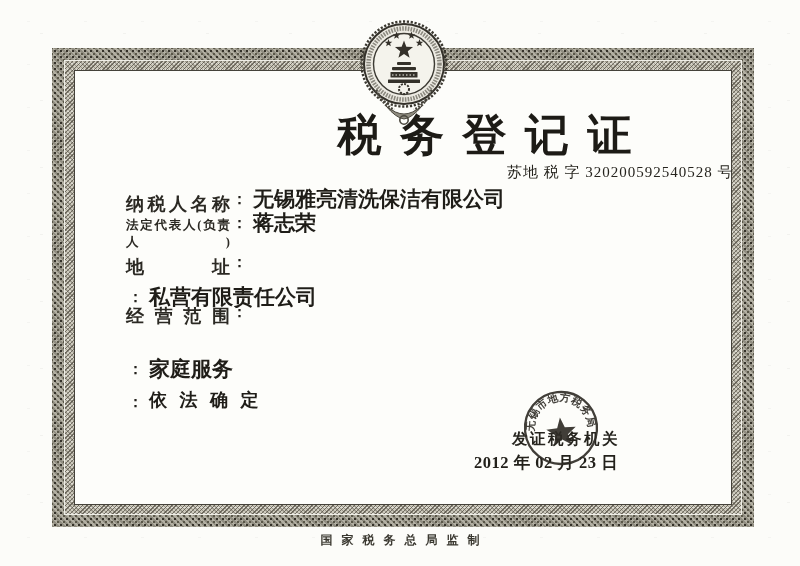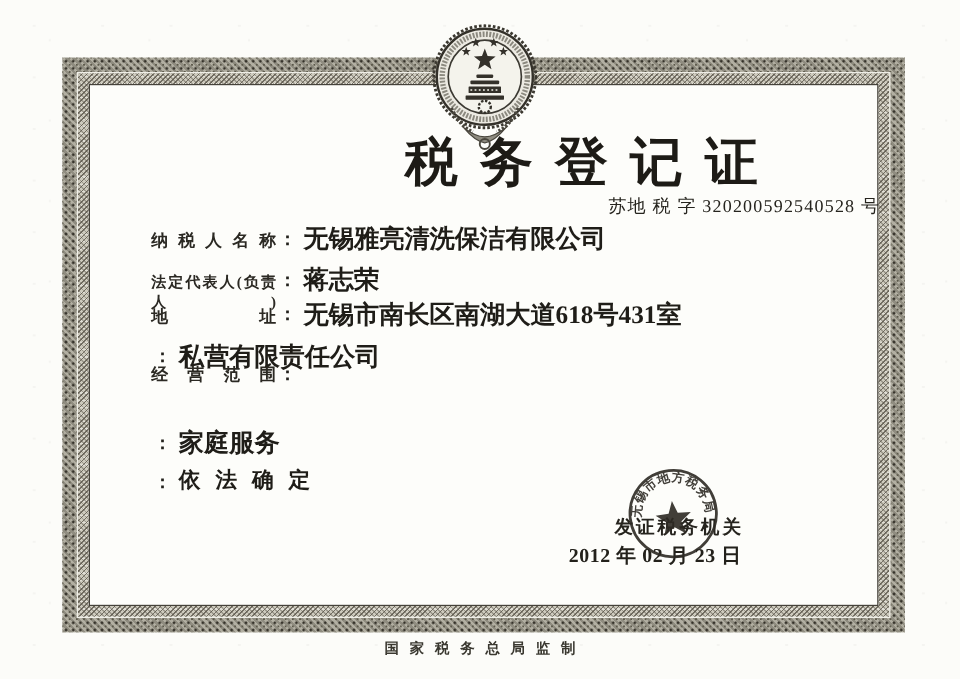--- a/index.html
+++ b/index.html
@@ -33,21 +33,21 @@
   .content{position:absolute;inset:22px;background:#fdfdfa;border:1.6px solid #45423a;}
   
   .title{
     position:absolute;left:150px;width:500px;top:106px;z-index:3;
     text-align:right;font-size:44px;font-weight:700;letter-spacing:.42em;text-indent:.42em;
     color:#1d1b16;
   }
   .serial{position:absolute;left:507px;top:163px;z-index:3;font-size:15px;letter-spacing:1px;color:#26241e;}
   .row{position:absolute;left:126px;z-index:3;display:flex;align-items:flex-start;}
   .flabel{
-    display:inline-block;width:104px;font-size:14px;font-weight:600;color:#2b2923;
+    display:inline-block;width:104px;font-size:18px;font-weight:600;color:#2b2923;
     text-align:justify;text-align-last:justify;margin-top:5px;
   }
   .fcolon{font-size:15px;font-weight:600;margin:3px 6px 0 2px;}
   .fvalue{font-size:21px;font-weight:700;color:#1f1d18;line-height:1.15;white-space:nowrap;}
   .row--rep .flabel{font-size:12.5px;margin-top:6px;}
   .row--scope .flabel{margin-top:1px;}
   .row--scope .fcolon{margin-top:0;}
   .row--scope .fvalue{font-size:10.8px;font-weight:600;line-height:15px;width:465px;white-space:normal;}
   .row--oblig .fvalue{font-size:18px;letter-spacing:4px;}
   .issuer{position:absolute;left:512px;top:429px;z-index:3;font-size:15.5px;font-weight:600;letter-spacing:2.5px;color:#26241e;}
@@ -107,29 +107,28 @@
   </div>
 
   <div class="title">税务登记证</div>
   <div class="serial">苏地 税 字 320200592540528 号</div>
 
   <div class="row" style="top:187px">
     <span class="flabel">纳税人名称</span>
       <span class="fcolon">：</span>
       <span class="fvalue">无锡雅亮清洗保洁有限公司</span>
   </div>
-  <div class="row row--rep" style="top:221px">
+  <div class="row row--rep" style="top:211px">
     <span class="flabel">法定代表人(负责人)</span>
       <span class="fcolon">：</span>
       <span class="fvalue">蒋志荣</span>
   </div>
   <div class="row" style="top:250px">
     <span class="flabel">地址</span>
       <span class="fcolon">：</span>
-      <span class="fvalue">无锡市南长区南湖大道618号431室</span>
   </div>
   <div class="row" style="top:285px">
       <span class="fcolon">：</span>
       <span class="fvalue">私营有限责任公司</span>
   </div>
   <div class="row row--scope" style="top:303px">
     <span class="flabel">经营范围</span>
       <span class="fcolon">：</span>
   </div>
   <div class="row" style="top:357px">

